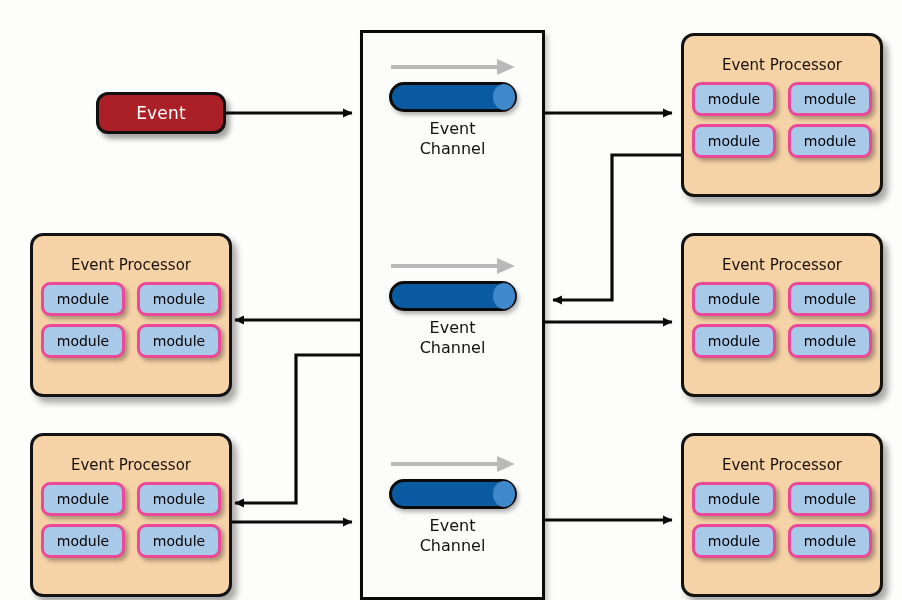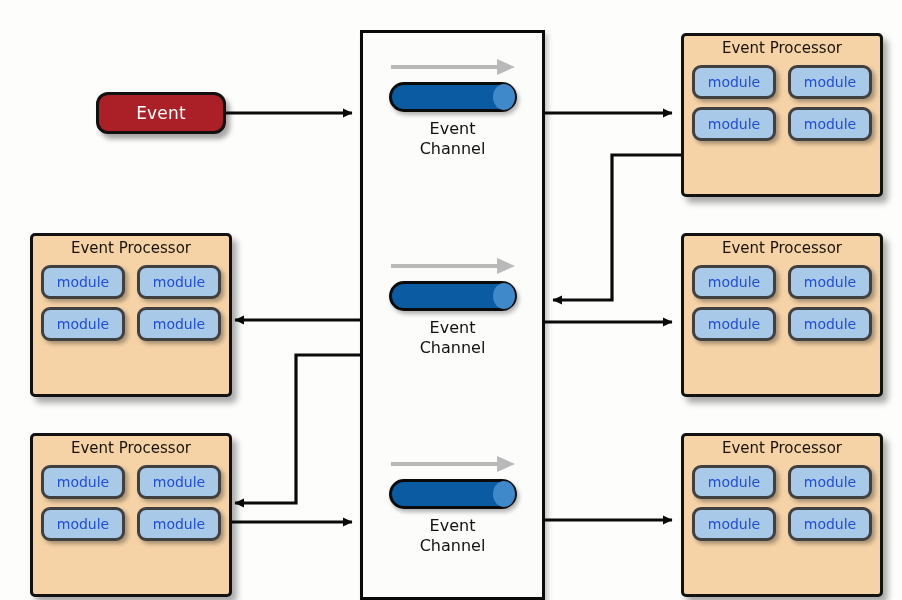--- a/index.html
+++ b/index.html
@@ -106,48 +106,48 @@
     font-size: 16px;
     line-height: 1.28;
     color: #121212;
   }
   
   .processor {
     position: absolute;
     box-sizing: border-box;
     background: #f6d3a7;
     border: 3px solid #121212;
-    border-radius: 5px;
+    border-radius: 13px;
     box-shadow: 5px 6px 6px rgba(0,0,0,0.33);
     display: flex;
     flex-direction: column;
     align-items: center;
-    padding-top: 3px;
+    padding-top: 20px;
   }
   .processor-title {
     font-size: 15px;
     color: #1a1208;
     margin-bottom: 8px;
   }
   .module-grid {
     display: grid;
     grid-template-columns: repeat(2, 84px);
     grid-template-rows: repeat(2, 34px);
     gap: 8px 12px;
   }
   .module {
     background: #a9c9e8;
-    border: 3px solid #404040;
+    border: 3px solid #ec4899;
     border-radius: 9px;
     box-shadow: 3px 3px 4px rgba(0,0,0,0.32);
     display: flex;
     align-items: center;
     justify-content: center;
     font-size: 14px;
-    color: #1d4ed8;
+    color: #000000;
     box-sizing: border-box;
   }
 </style>
 </head>
 <body>
 
 <div id="stage">
 
   <svg class="layer-svg" viewBox="0 0 902 600">
     <defs>

